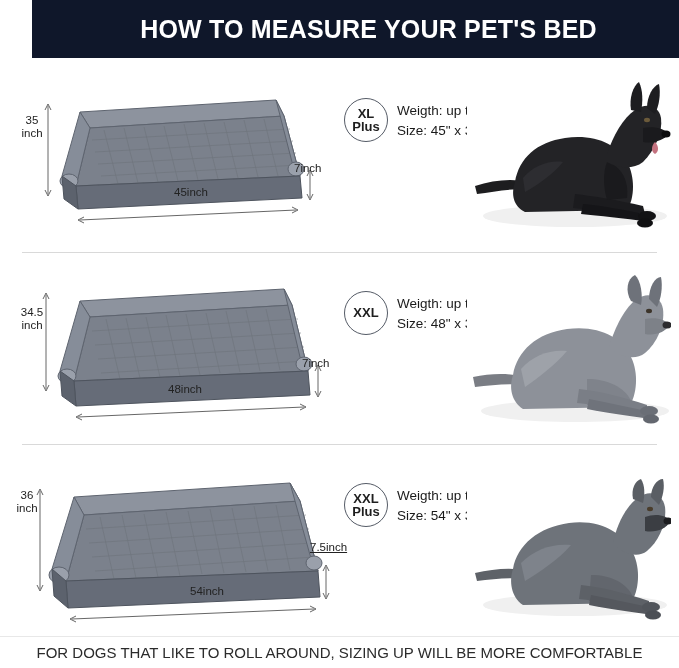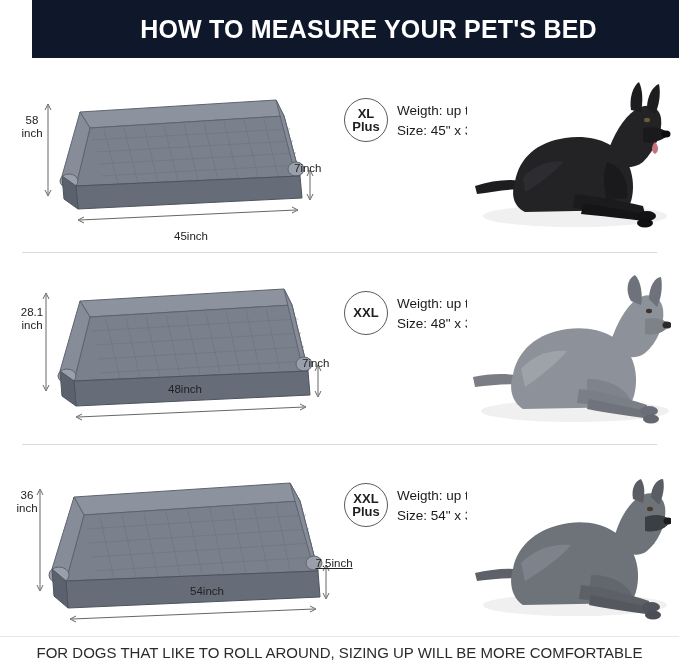--- a/index.html
+++ b/index.html
@@ -200,23 +200,23 @@
           <path d="M27,42 L30,36 L33,42"></path>
           <path d="M27,122 L30,128 L33,122"></path>
           <line x1="62" y1="152" x2="278" y2="142"></line>
           <path d="M66,149 L60,152 L66,155"></path>
           <path d="M274,139 L280,142 L274,145"></path>
           <line x1="292" y1="104" x2="292" y2="130"></line>
           <path d="M289,108 L292,102 L295,108"></path>
           <path d="M289,126 L292,132 L295,126"></path>
         </g>
       </svg>
-      <div class="dim-label" style="left:0px; top:46px; width:28px;">58
+      <div class="dim-label" style="left:0px; top:46px; width:28px;">35
 inch</div>
-      <div class="dim-label" style="left:128px; top:118px; width:90px;margin-top:44px;">45inch</div>
+      <div class="dim-label" style="left:128px; top:118px; width:90px;">45inch</div>
       <div class="dim-label" style="left:276px; top:94px; width:42px; text-align:left;">7inch</div>
     </div>
 
     <div class="info">
       <div class="size-badge">
         <span>XL</span>
         <span>Plus</span>
       </div>
       <div class="specs">
         <div class="spec-line"><span>Weigth: up to </span><span class="weight-num">90</span><span> lbs</span></div>
@@ -292,21 +292,21 @@
           <path d="M25,38 L28,32 L31,38"></path>
           <path d="M25,124 L28,130 L31,124"></path>
           <line x1="60" y1="156" x2="286" y2="146"></line>
           <path d="M64,153 L58,156 L64,159"></path>
           <path d="M282,143 L288,146 L282,149"></path>
           <line x1="300" y1="106" x2="300" y2="134"></line>
           <path d="M297,110 L300,104 L303,110"></path>
           <path d="M297,130 L300,136 L303,130"></path>
         </g>
       </svg>
-      <div class="dim-label" style="left:-4px; top:45px; width:36px;">28.1
+      <div class="dim-label" style="left:-4px; top:45px; width:36px;">34.5
 inch</div>
       <div class="dim-label" style="left:122px; top:122px; width:90px;">48inch</div>
       <div class="dim-label" style="left:284px; top:96px; width:42px; text-align:left;">7inch</div>
     </div>
 
     <div class="info">
       <div class="size-badge">
         <span>XXL</span>
         <span></span>
       </div>
@@ -381,21 +381,21 @@
           <path d="M58,163 L52,166 L58,169"></path>
           <path d="M292,153 L298,156 L292,159"></path>
           <line x1="308" y1="114" x2="308" y2="144"></line>
           <path d="M305,118 L308,112 L311,118"></path>
           <path d="M305,140 L308,146 L311,140"></path>
         </g>
       </svg>
       <div class="dim-label" style="left:-6px; top:36px; width:30px;">36
 inch</div>
       <div class="dim-label" style="left:144px; top:132px; width:90px;">54inch</div>
-      <div class="dim-label" style="left:292px; top:104px; width:48px; text-align:center;text-decoration:underline;">7.5inch</div>
+      <div class="dim-label" style="left:292px; top:88px; width:48px; text-align:left;text-decoration:underline;">7.5inch</div>
     </div>
 
     <div class="info">
       <div class="size-badge">
         <span>XXL</span>
         <span>Plus</span>
       </div>
       <div class="specs">
         <div class="spec-line"><span>Weigth: up to </span><span class="weight-num">150</span><span> lbs</span></div>
         <div class="spec-line">Size: 54" x 36" x 7.5"</div>

